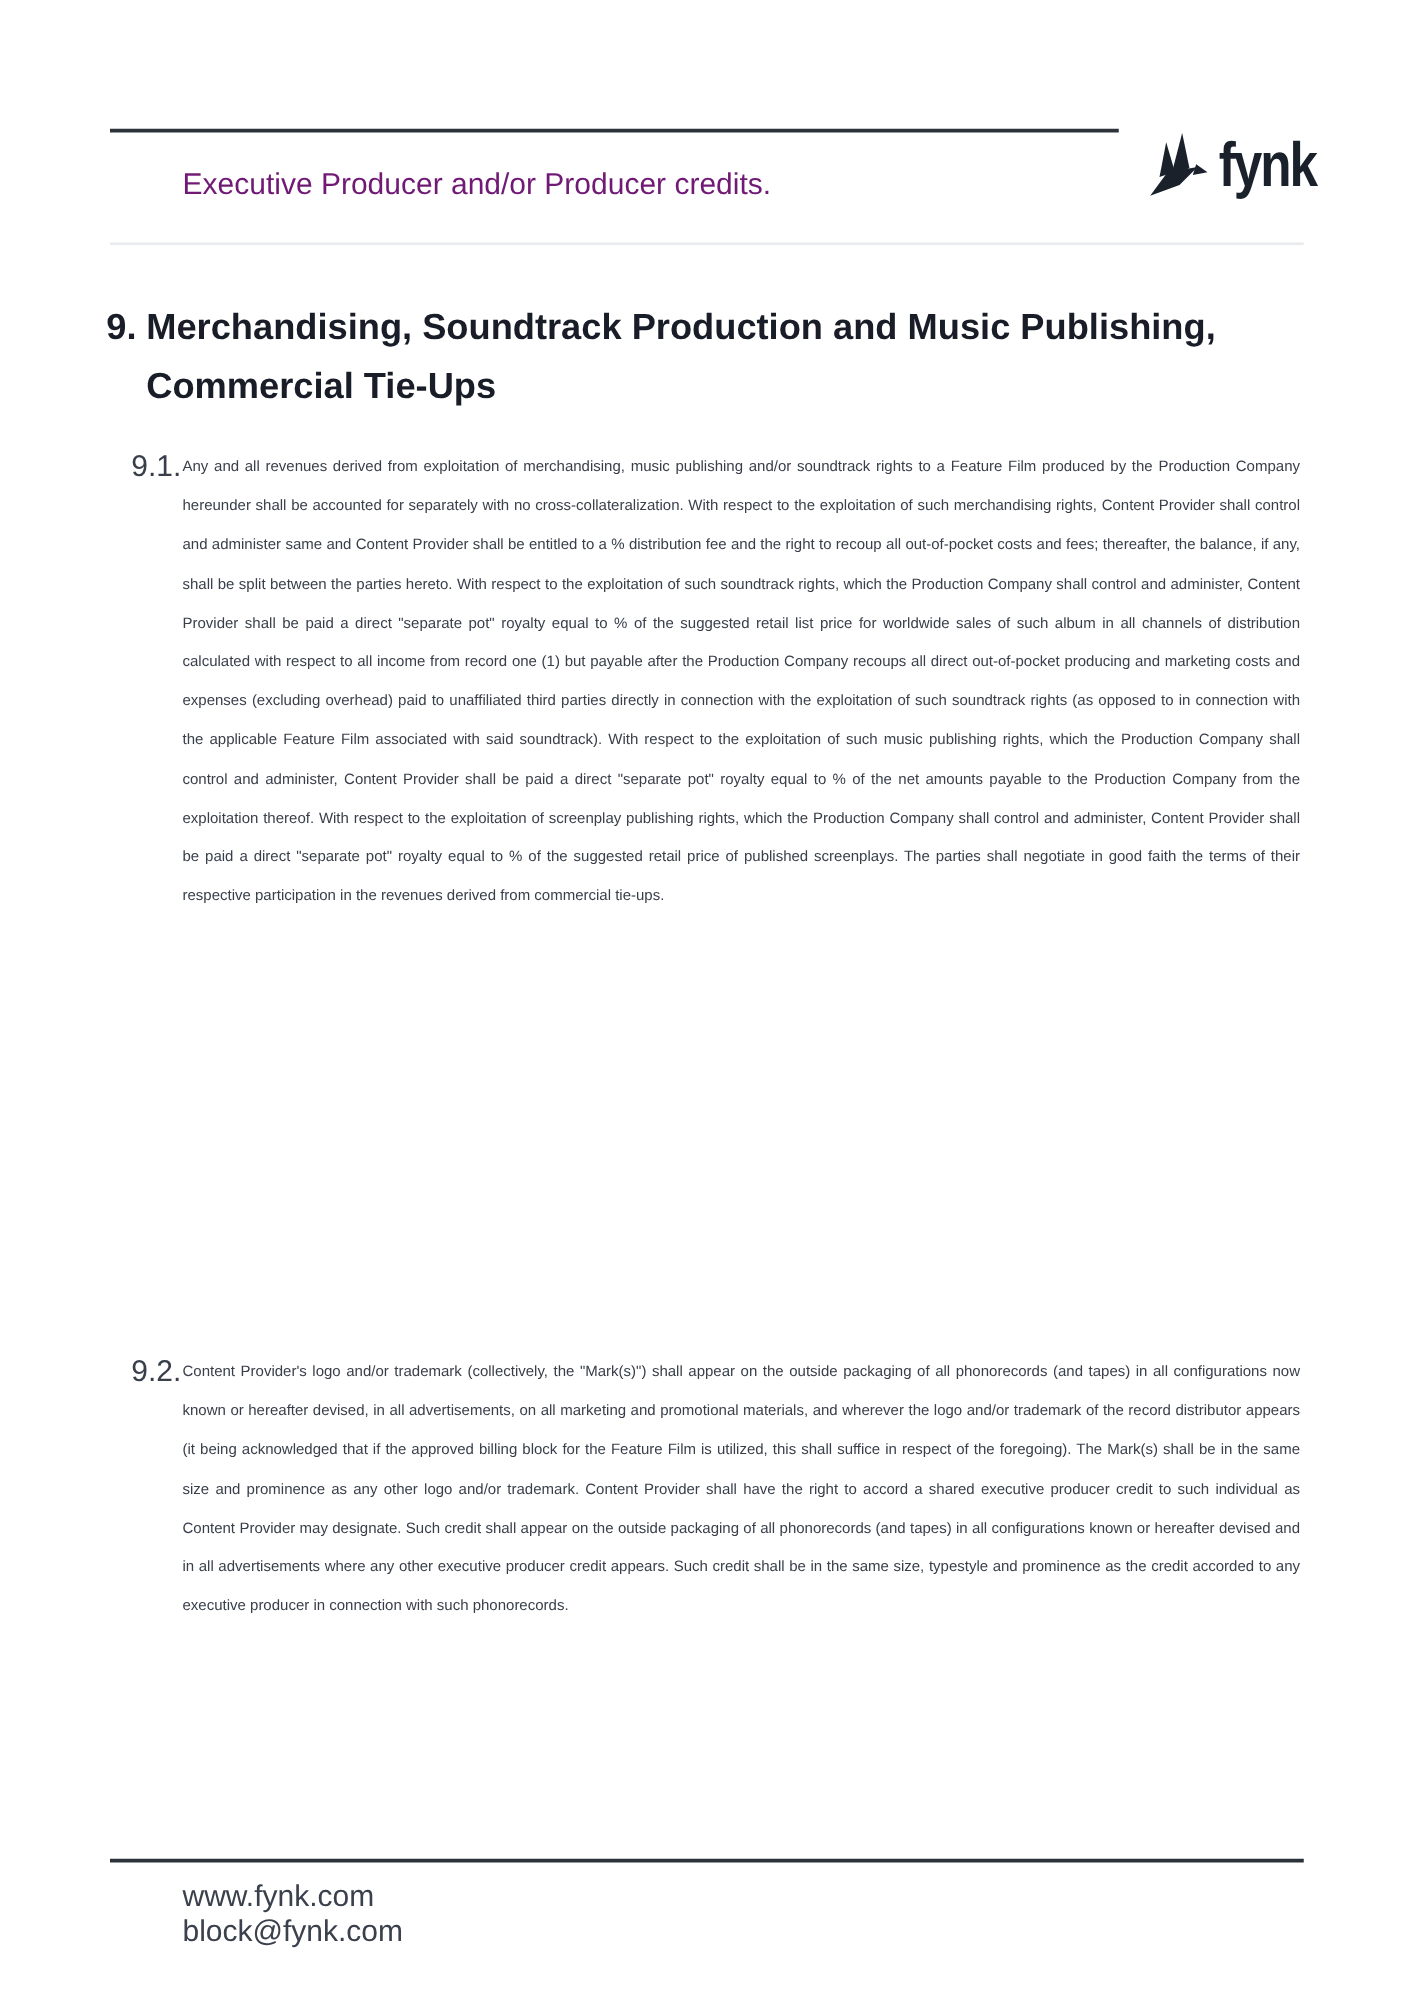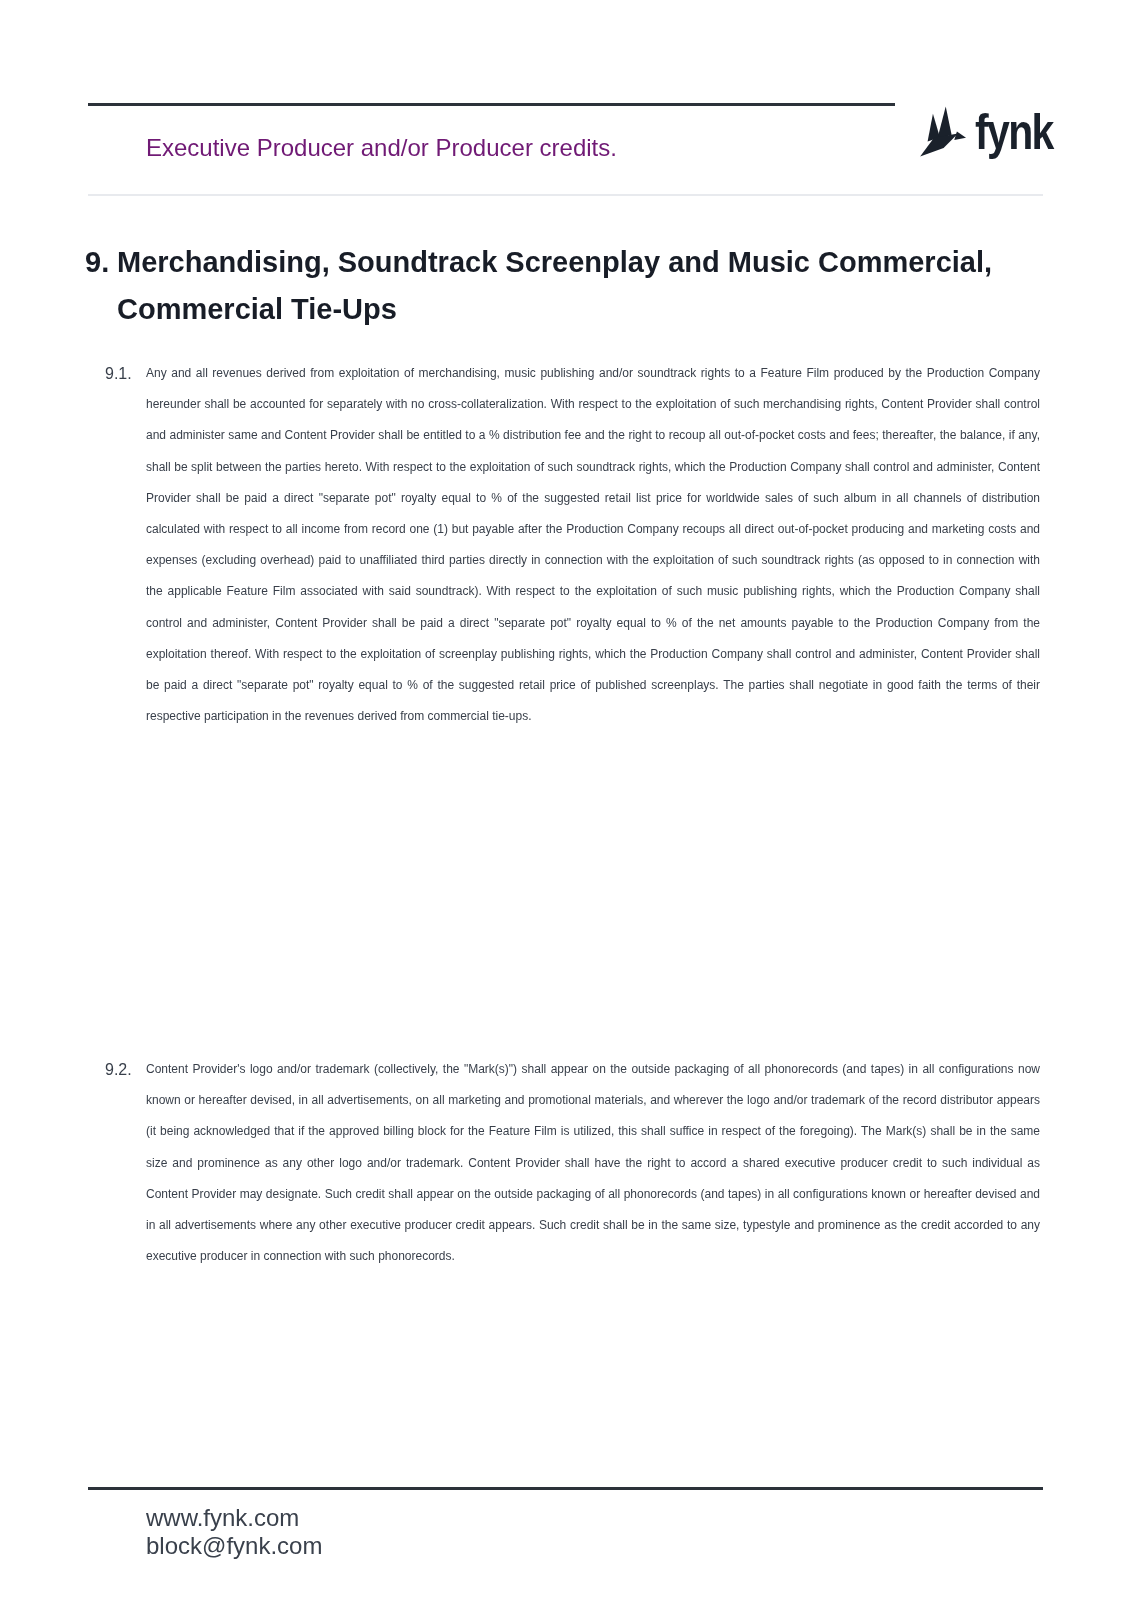--- a/index.html
+++ b/index.html
@@ -69,24 +69,24 @@
   .section-heading .h-num { flex: 0 0 32px; }
   .section-heading .h-txt { width: 902px; }
 
   
   .clause {
     position: absolute;
     left: 105px;
     display: flex;
   }
   .clause-1 { top: 358px; }
-  .clause-2 { top: 1054px; }
+  .clause-2 { top: 1082px; }
   .clause-num {
     flex: 0 0 41px;
-    font-size: 16px;
+    font-size: 24px;
     line-height: 31.2px;
     color: #383f4a;
   }
   .clause-text {
     width: 894px;
     margin: 0;
     font-size: 12px;
     line-height: 31.2px;
     text-align: justify;
     color: #383f4a;
@@ -125,21 +125,21 @@
     </span>
     <span class="wordmark">fynk</span>
   </div>
 
   <p class="continuation">Executive Producer and/or Producer credits.</p>
 
   <div class="divider"></div>
 
   <h1 class="section-heading">
     <span class="h-num">9.</span>
-    <span class="h-txt">Merchandising, Soundtrack Screenplay and Music Commercial, Commercial Tie-Ups</span>
+    <span class="h-txt">Merchandising, Soundtrack Production and Music Publishing, Commercial Tie-Ups</span>
   </h1>
 
   <div class="clause clause-1">
     <span class="clause-num">9.1.</span>
     <p class="clause-text">Any and all revenues derived from exploitation of merchandising, music publishing and/or soundtrack rights to a Feature Film produced by the Production Company hereunder shall be accounted for separately with no cross-collateralization. With respect to the exploitation of such merchandising rights, Content Provider shall control and administer same and Content Provider shall be entitled to a % distribution fee and the right to recoup all out-of-pocket costs and fees; thereafter, the balance, if any, shall be split between the parties hereto. With respect to the exploitation of such soundtrack rights, which the Production Company shall control and administer, Content Provider shall be paid a direct "separate pot" royalty equal to % of the suggested retail list price for worldwide sales of such album in all channels of distribution calculated with respect to all income from record one (1) but payable after the Production Company recoups all direct out-of-pocket producing and marketing costs and expenses (excluding overhead) paid to unaffiliated third parties directly in connection with the exploitation of such soundtrack rights (as opposed to in connection with the applicable Feature Film associated with said soundtrack). With respect to the exploitation of such music publishing rights, which the Production Company shall control and administer, Content Provider shall be paid a direct "separate pot" royalty equal to % of the net amounts payable to the Production Company from the exploitation thereof. With respect to the exploitation of screenplay publishing rights, which the Production Company shall control and administer, Content Provider shall be paid a direct "separate pot" royalty equal to % of the suggested retail price of published screenplays. The parties shall negotiate in good faith the terms of their respective participation in the revenues derived from commercial tie-ups.</p>
   </div>
 
   <div class="clause clause-2">
     <span class="clause-num">9.2.</span>
     <p class="clause-text">Content Provider's logo and/or trademark (collectively, the "Mark(s)") shall appear on the outside packaging of all phonorecords (and tapes) in all configurations now known or hereafter devised, in all advertisements, on all marketing and promotional materials, and wherever the logo and/or trademark of the record distributor appears (it being acknowledged that if the approved billing block for the Feature Film is utilized, this shall suffice in respect of the foregoing). The Mark(s) shall be in the same size and prominence as any other logo and/or trademark. Content Provider shall have the right to accord a shared executive producer credit to such individual as Content Provider may designate. Such credit shall appear on the outside packaging of all phonorecords (and tapes) in all configurations known or hereafter devised and in all advertisements where any other executive producer credit appears. Such credit shall be in the same size, typestyle and prominence as the credit accorded to any executive producer in connection with such phonorecords.</p>

